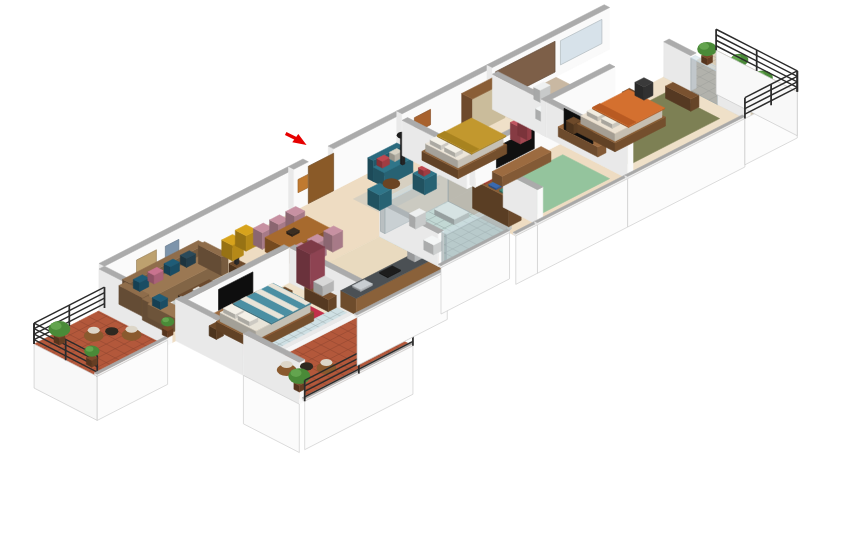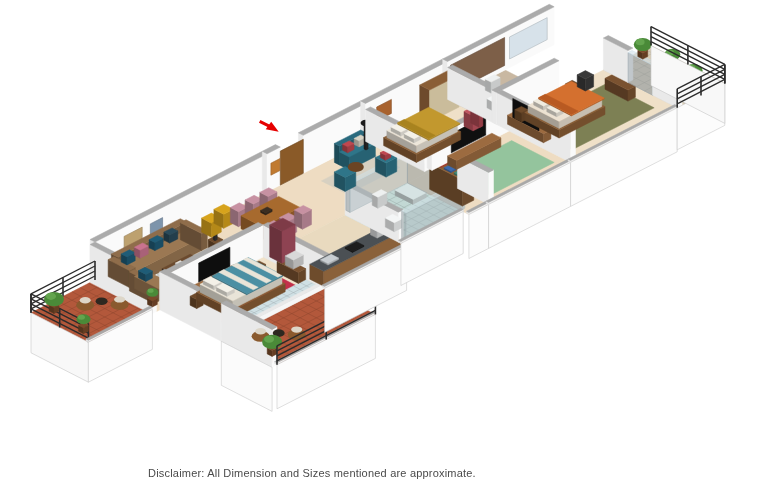--- a/index.html
+++ b/index.html
@@ -539,14 +539,13 @@
       <line x1="651.0" y1="41.6" x2="724.8" y2="79.4" stroke="#2b2b2b" stroke-width="1.3"></line>
       <line x1="651.0" y1="36.6" x2="724.8" y2="74.4" stroke="#2b2b2b" stroke-width="1.3"></line>
       <line x1="651.0" y1="31.6" x2="724.8" y2="69.4" stroke="#2b2b2b" stroke-width="1.3"></line>
       <line x1="651.0" y1="26.6" x2="724.8" y2="64.4" stroke="#2b2b2b" stroke-width="1.3"></line>
       <line x1="651.0" y1="45.6" x2="651.0" y2="26.6" stroke="#2b2b2b" stroke-width="1.6"></line>
       <line x1="687.9" y1="64.5" x2="687.9" y2="45.5" stroke="#2b2b2b" stroke-width="1.6"></line>
       <line x1="724.8" y1="83.4" x2="724.8" y2="64.4" stroke="#2b2b2b" stroke-width="1.6"></line>
       <line x1="259.7" y1="121.3" x2="271.7" y2="127.3" stroke="#e60000" stroke-width="3"></line>
       <polygon points="278.7,131.8 265.7,129.3 271.2,121.8" fill="#e60000" stroke="#e60000" stroke-width="0"></polygon>
     </svg>
-  <div class="disclaimer">Disclaimer: All Dimension and Sizes mentioned are approximate.</div>
 </div>
 
 </body></html>

